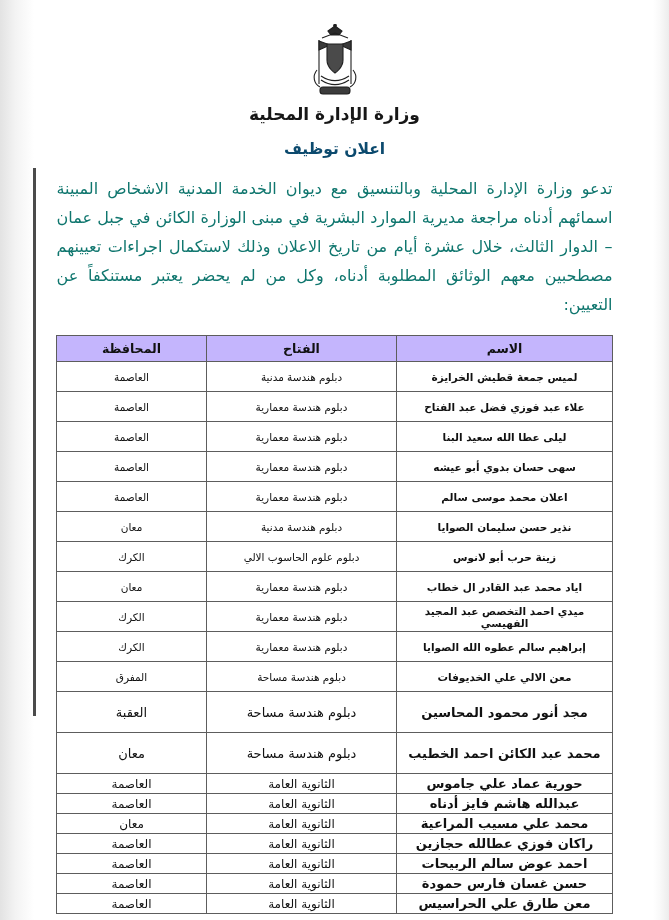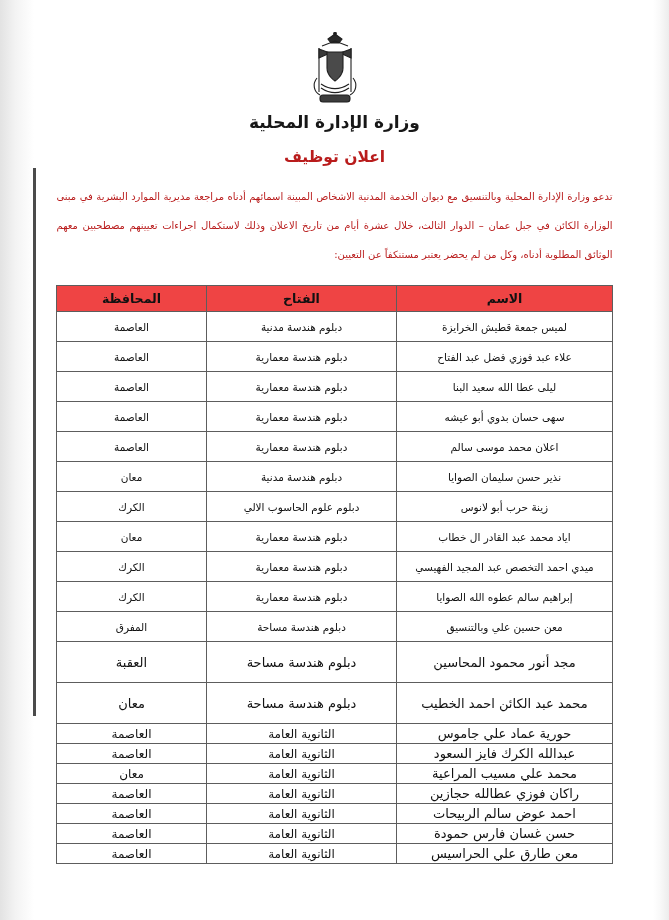--- a/index.html
+++ b/index.html
@@ -37,21 +37,21 @@
     background: #2b2b2b;
     opacity: .85;
   }
   .page {
     position: absolute;
     top: 0; left: 0;
     width: 669px; height: 920px;
     padding: 0;
   }
   .inner {
-    margin: 16px auto;
+    margin: 8px auto;
     width: 560px;
     padding-top: 16px;
   }
   .emblem-wrap {
     text-align: center;
     margin-bottom: 2px;
   }
   .emblem {
     display: inline-block;
     width: 54px;
@@ -65,52 +65,52 @@
     letter-spacing: 0.5px;
     color: #171717;
     margin-top: 2px;
     margin-bottom: 16px;
     direction: rtl;
   }
   .doc-title {
     text-align: center;
     font-size: 15.5px;
     font-weight: bold;
-    color: #b91c1c;
+    color: #0c4a6e;
     margin: 14px 0 16px 0;
     direction: rtl;
   }
   .body-par {
     direction: rtl;
     text-align: justify;
     text-align-last: right;
-    font-size: 10px;
+    font-size: 16px;
     line-height: 29px;
-    color: #b91c1c;
+    color: #0f766e;
     margin: 0 2px 16px 2px;
     letter-spacing: 0;
   }
   table.persons {
     border-collapse: collapse;
     width: 556px;
     margin: 0 auto;
     direction: rtl;
     table-layout: fixed;
   }
   table.persons th,
   table.persons td {
     border: 1px solid #5d5d5d;
     text-align: center;
     vertical-align: middle;
     font-size: 10.5px;
     color: #111111;
     padding: 0 3px;
   }
   table.persons thead th {
-    background: #ef4444;
+    background: #c4b5fd;
     font-size: 12.5px;
     font-weight: bold;
     height: 25px;
     letter-spacing: .3px;
   }
   col.c-name { width: 216px; }
   col.c-spec { width: 190px; }
   col.c-gov  { width: 150px; }
 
   table.persons tbody tr.tall td {
@@ -122,21 +122,21 @@
     font-size: 13px;
   }
   table.persons tbody tr.short td {
     height: 19px;
     font-size: 13px;
   }
   table.persons tbody tr.short td.spec,
   table.persons tbody tr.short td.gov {
     font-size: 12px;
   }
-  .cell-name { font-weight: normal; }
+  .cell-name { font-weight: bold; }
   .blur { filter: blur(.15px); }
 </style>
 </head>
 <body>
 
 <div class="scan-edge-left"></div>
 <div class="scan-notch"></div>
 <div class="scan-edge-right"></div>
 
 <div class="page">
@@ -235,41 +235,41 @@
             <td class="cell-name">ميدي احمد التخصص عبد المجيد الفهيسي</td>
             <td class="spec">دبلوم هندسة معمارية</td>
             <td class="gov">الكرك</td>
           </tr>
           <tr class="tall">
             <td class="cell-name">إبراهيم سالم عطوه الله الصوايا</td>
             <td class="spec">دبلوم هندسة معمارية</td>
             <td class="gov">الكرك</td>
           </tr>
           <tr class="tall">
-            <td class="cell-name">معن حسين علي وبالتنسيق</td>
+            <td class="cell-name">معن الالي علي الخديوفات</td>
             <td class="spec">دبلوم هندسة مساحة</td>
             <td class="gov">المفرق</td>
           </tr>
           <tr class="taller">
             <td class="cell-name">مجد أنور محمود المحاسين</td>
             <td class="spec">دبلوم هندسة مساحة</td>
             <td class="gov">العقبة</td>
           </tr>
           <tr class="taller">
             <td class="cell-name">محمد عبد الكائن احمد الخطيب</td>
             <td class="spec">دبلوم هندسة مساحة</td>
             <td class="gov">معان</td>
           </tr>
           <tr class="short">
             <td class="cell-name">حورية عماد علي جاموس</td>
             <td class="spec">الثانوية العامة</td>
             <td class="gov">العاصمة</td>
           </tr>
           <tr class="short">
-            <td class="cell-name">عبدالله الكرك فايز السعود</td>
+            <td class="cell-name">عبدالله هاشم فايز أدناه</td>
             <td class="spec">الثانوية العامة</td>
             <td class="gov">العاصمة</td>
           </tr>
           <tr class="short">
             <td class="cell-name">محمد علي مسيب المراعية</td>
             <td class="spec">الثانوية العامة</td>
             <td class="gov">معان</td>
           </tr>
           <tr class="short">
             <td class="cell-name">راكان فوزي عطالله حجازين</td>

